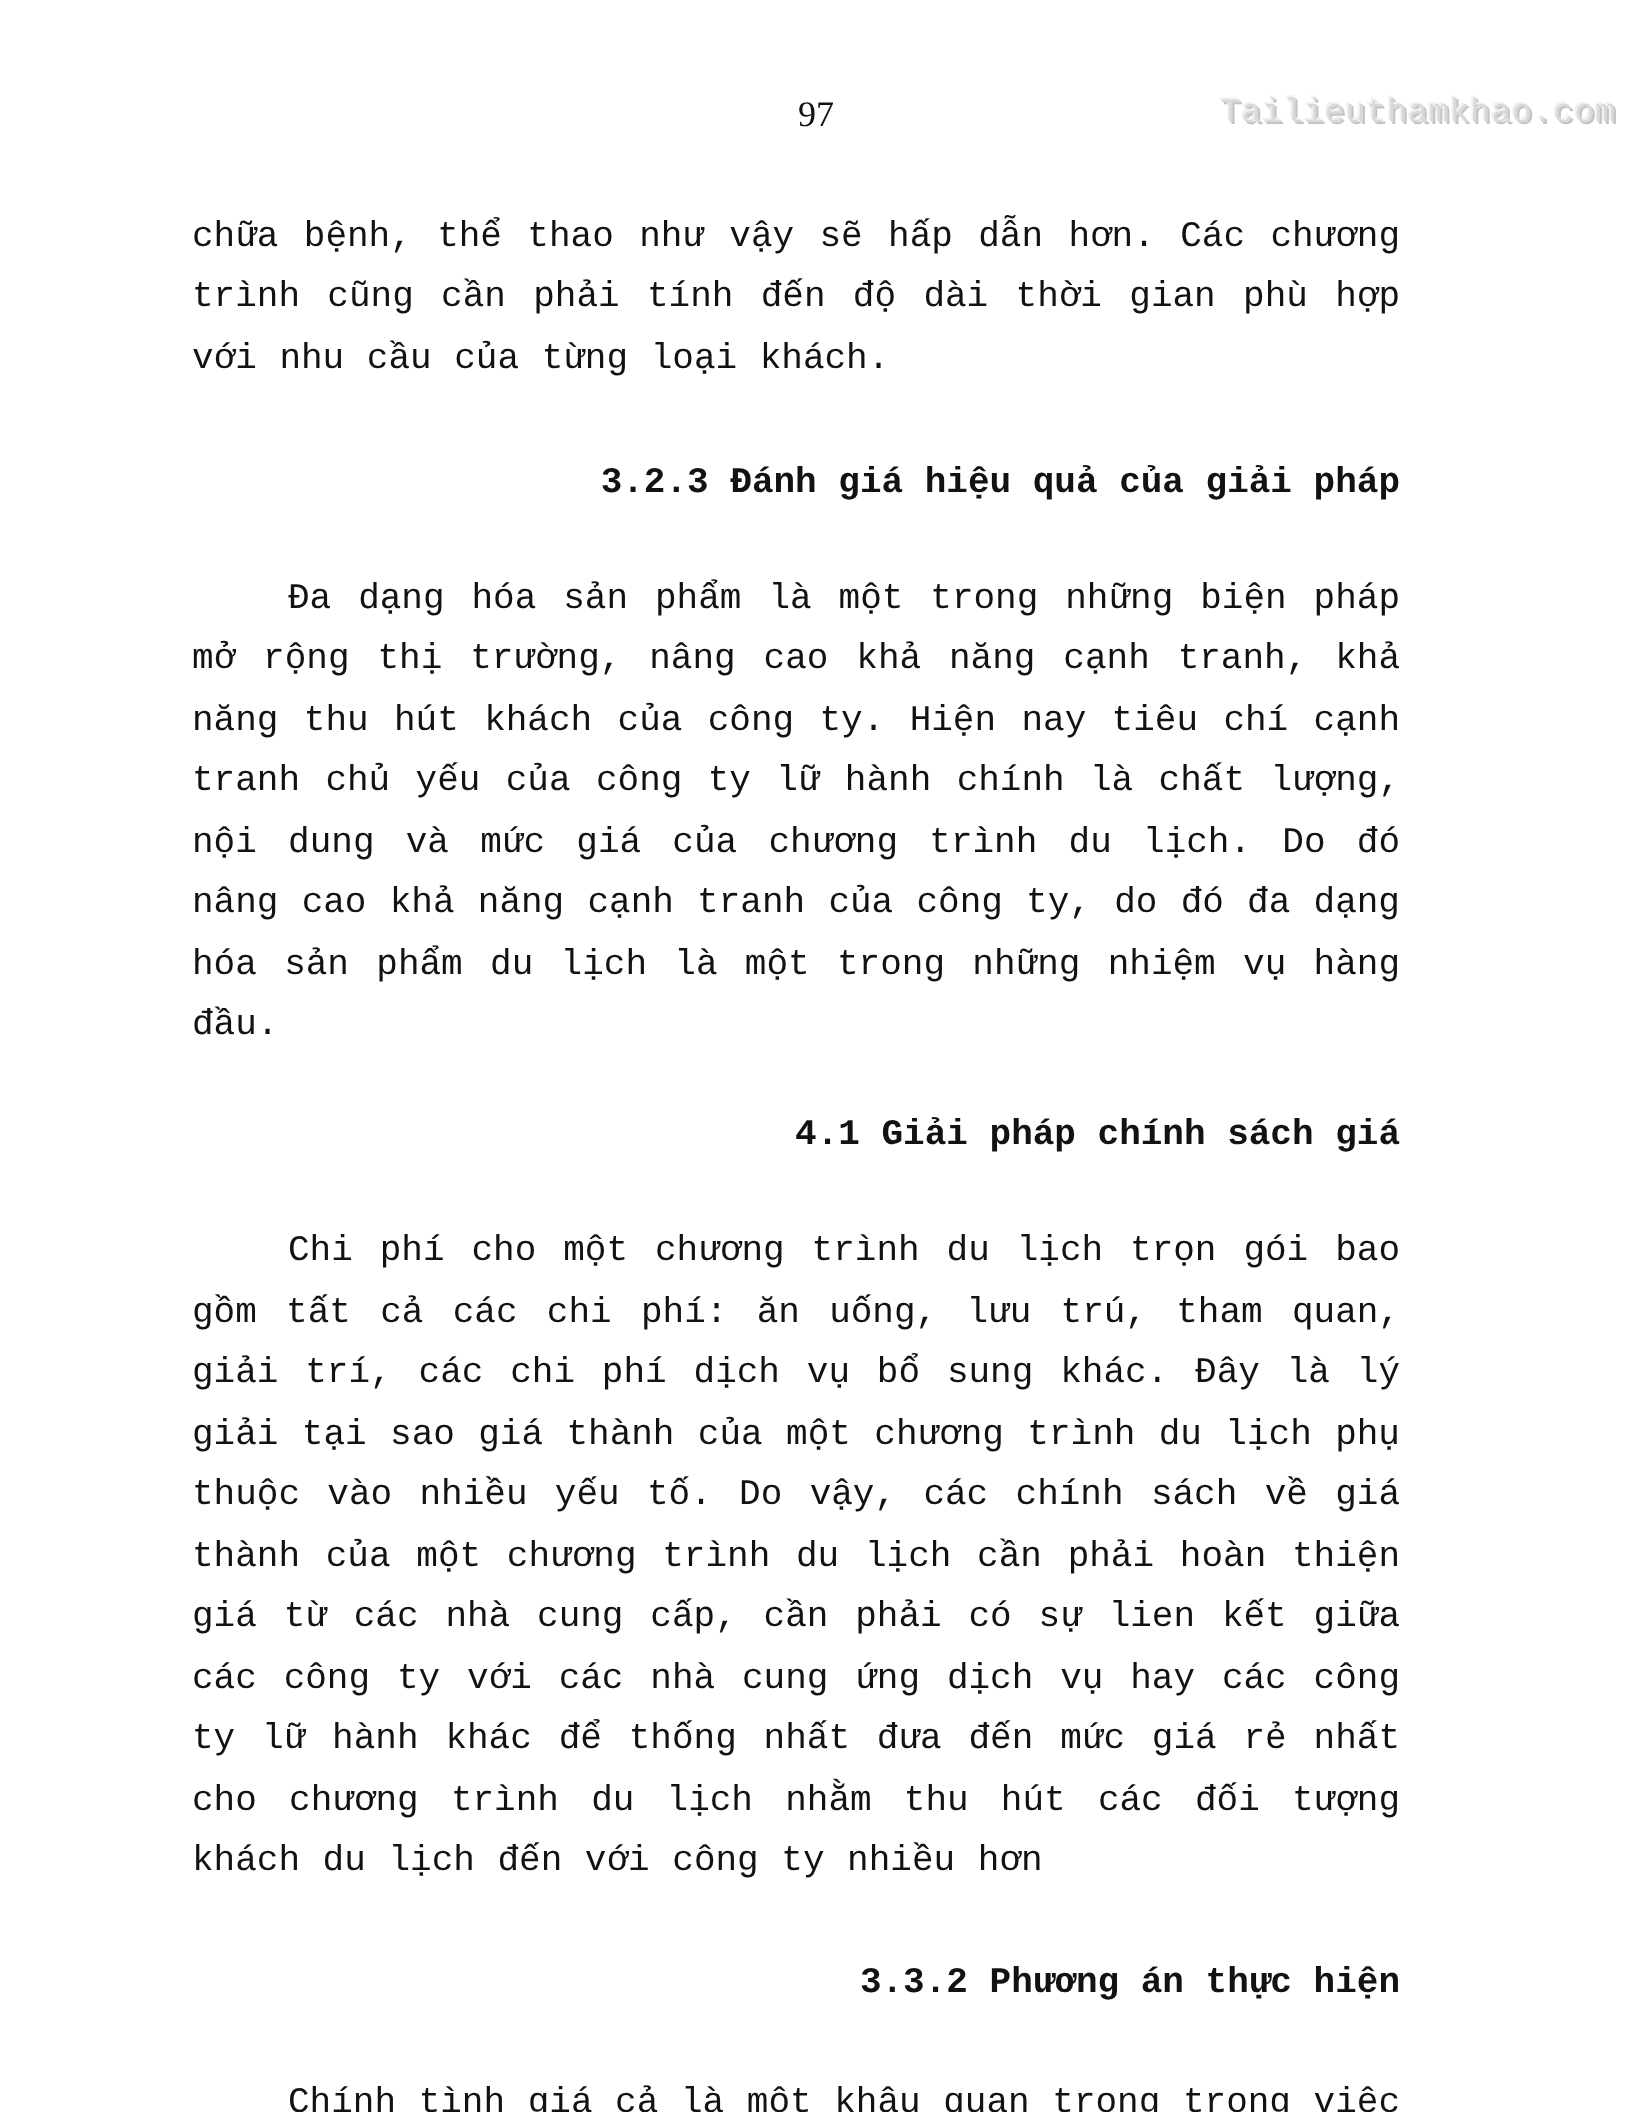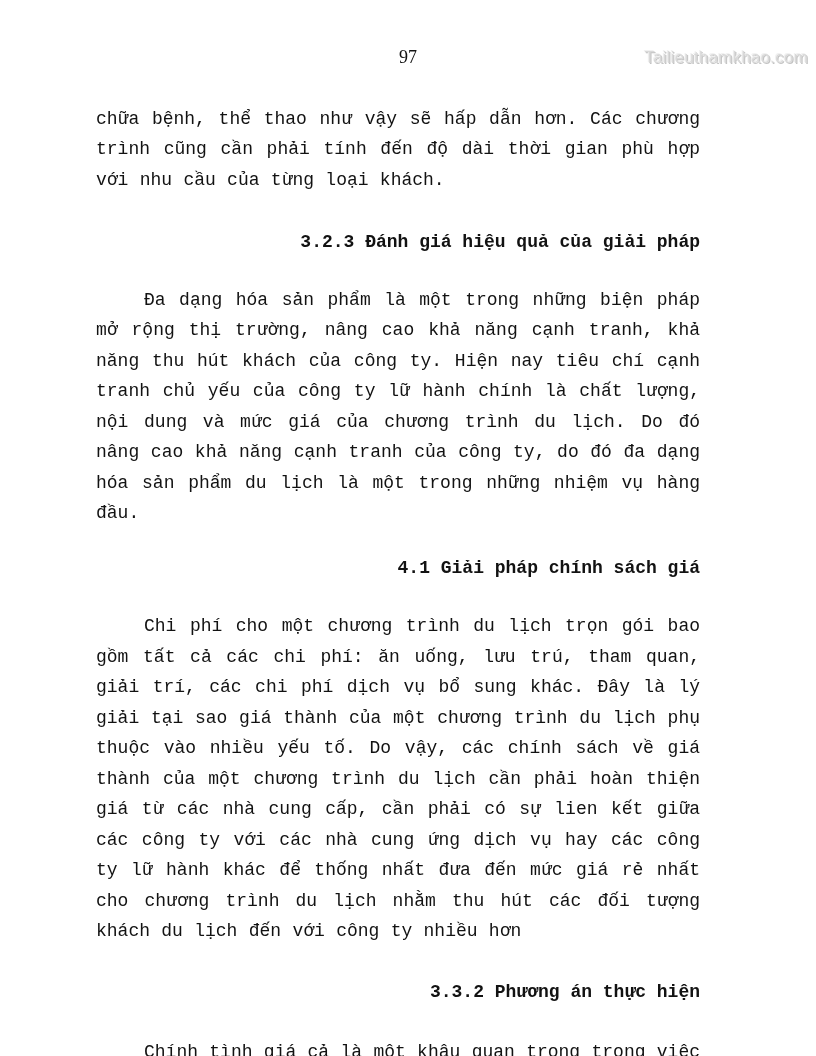--- a/index.html
+++ b/index.html
@@ -18,21 +18,21 @@
   .sheet {
     position: relative;
     width: 816px;
     height: 1056px;
     background: #ffffff;
   }
   .watermark {
     position: absolute;
     top: 6px;
     right: 8px;
-    font-family: Liberation Sans, sans-serif;
+    font-family: Liberation Mono, monospace;
     font-size: 17px;
     color: #d9d9d9;
     text-shadow: -1px -1px 0 #f1f1f1, 1px 1px 0 #c3c3c3;
     letter-spacing: 0.2px;
     user-select: none;
   }
   .pagenum {
     margin-top: 42px;
     text-align: center;
     font-size: 18px;

